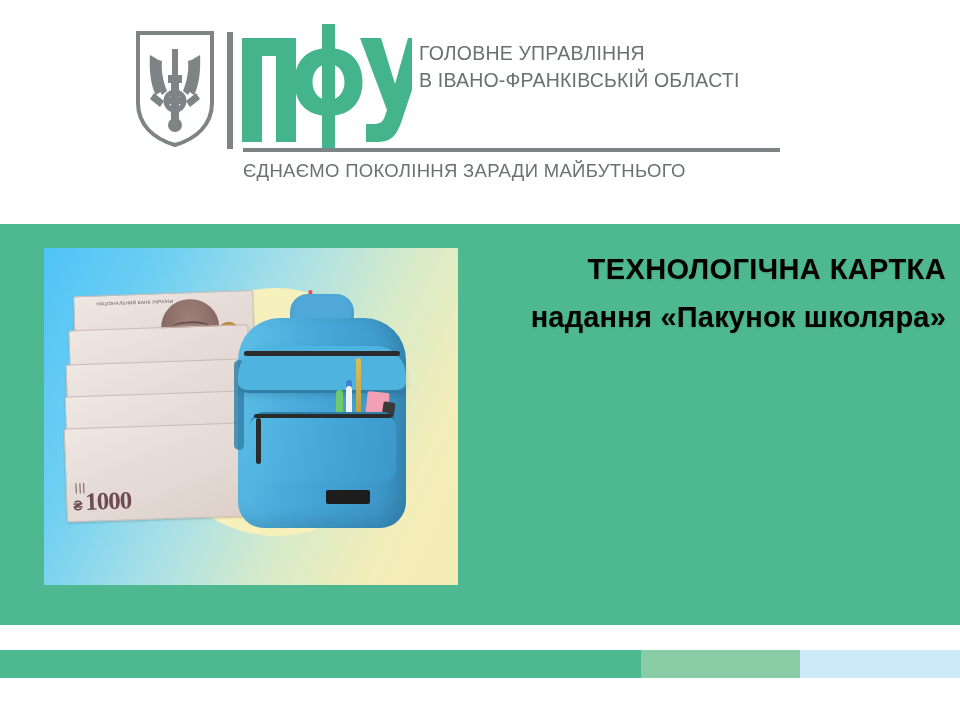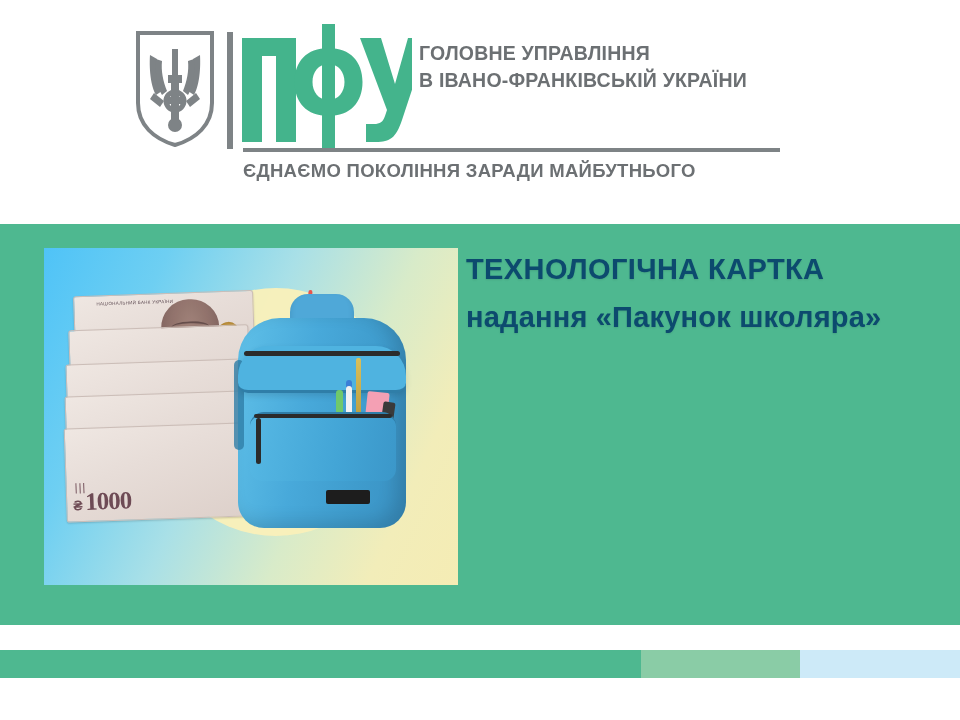--- a/index.html
+++ b/index.html
@@ -31,36 +31,36 @@
     width:172px;height:130px;
   }
   .logo-pfu svg{display:block;width:172px;height:130px;}
 
   .org-lines{
     position:absolute;left:419px;top:40px;width:430px;
   }
   .org-line{
     color:#6c7073;
     font-size:19.5px;
-    font-weight:bold;
+    font-weight:normal;
     letter-spacing:0.2px;
     line-height:27px;
     white-space:nowrap;
   }
 
   .header-rule{
     position:absolute;left:243px;top:148px;width:537px;height:4px;
     background:#7e8386;
   }
 
   .tagline{
     position:absolute;left:243px;top:157px;width:600px;
     color:#6c7073;
     font-size:18.5px;
-    font-weight:bold;
+    font-weight:normal;
     letter-spacing:0.3px;
     line-height:28px;
     white-space:nowrap;
   }
 
   
   .green-panel{
     position:absolute;left:0;top:224px;width:960px;height:401px;
     background:#4eb890;
   }
@@ -169,22 +169,22 @@
   .sup.pencil{left:128px;top:64px;width:5px;height:66px;background:linear-gradient(#d9c05a,#b99a3e);}
   .sup.green-pen{left:108px;top:96px;width:7px;height:42px;background:#6fc86b;border-radius:3px;}
   .sup.white-pen{left:118px;top:92px;width:6px;height:46px;background:#f2f2f2;border-radius:3px;}
   .sup.blue-cap{left:118px;top:86px;width:6px;height:12px;background:#3b7fd6;border-radius:3px;}
   .sup.pink-card{left:138px;top:98px;width:22px;height:34px;background:#f4a0b4;border-radius:2px;transform:rotate(6deg);}
   .sup.dark-card{left:154px;top:108px;width:12px;height:24px;background:#3a3a3a;border-radius:2px;transform:rotate(8deg);}
 
   
   .title-block{
     position:absolute;left:466px;top:22px;width:480px;
-    text-align:left;
-    color:#0c4a6e;
+    text-align:right;
+    color:#000000;
   }
   .title-main{
     font-size:29px;font-weight:bold;letter-spacing:.4px;line-height:46px;
     text-shadow:0 1px 2px rgba(0,0,0,.10);
   }
   .title-sub{
     font-size:29px;font-weight:bold;letter-spacing:.2px;line-height:51px;
     text-shadow:0 1px 2px rgba(0,0,0,.10);
   }
 
@@ -245,21 +245,21 @@
         <path d="M88.5 26 c-22 0 -34 14 -34 34 c0 20 12 34 34 34 c22 0 34 -14 34 -34 c0 -20 -12 -34 -34 -34 z
                  m0 16 c10 0 16 8 16 18 c0 10 -6 18 -16 18 c-10 0 -16 -8 -16 -18 c0 -10 6 -18 16 -18 z"></path>
 
         <path d="M120 16 h21 l14 46 l13 -46 h21 l-27 82 c-6 18 -12 22 -26 22 h-10 v-18 h8 c6 0 9 -2 11 -8 l2 -6 z"></path>
       </g>
     </svg>
   </div>
 
   <div class="org-lines">
     <div class="org-line">ГОЛОВНЕ УПРАВЛІННЯ</div>
-    <div class="org-line">В ІВАНО-ФРАНКІВСЬКІЙ УКРАЇНИ</div>
+    <div class="org-line">В ІВАНО-ФРАНКІВСЬКІЙ ОБЛАСТІ</div>
   </div>
 
   <div class="header-rule"></div>
 
   <div class="tagline">ЄДНАЄМО ПОКОЛІННЯ ЗАРАДИ МАЙБУТНЬОГО</div>
 </div>
 
 <div class="green-panel">
 
   <div class="photo">

